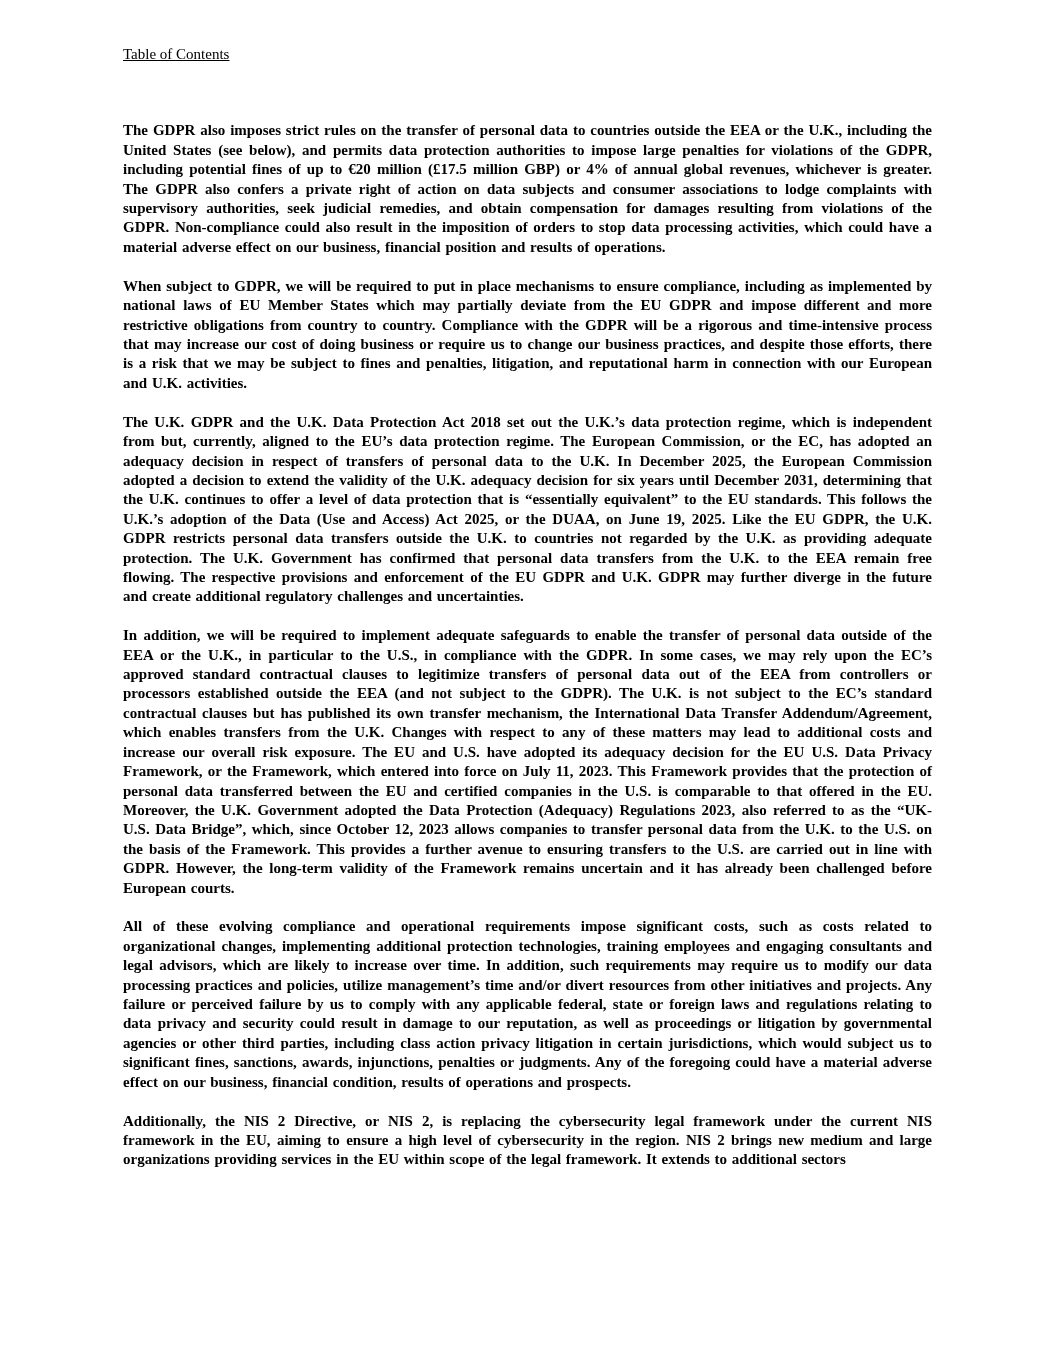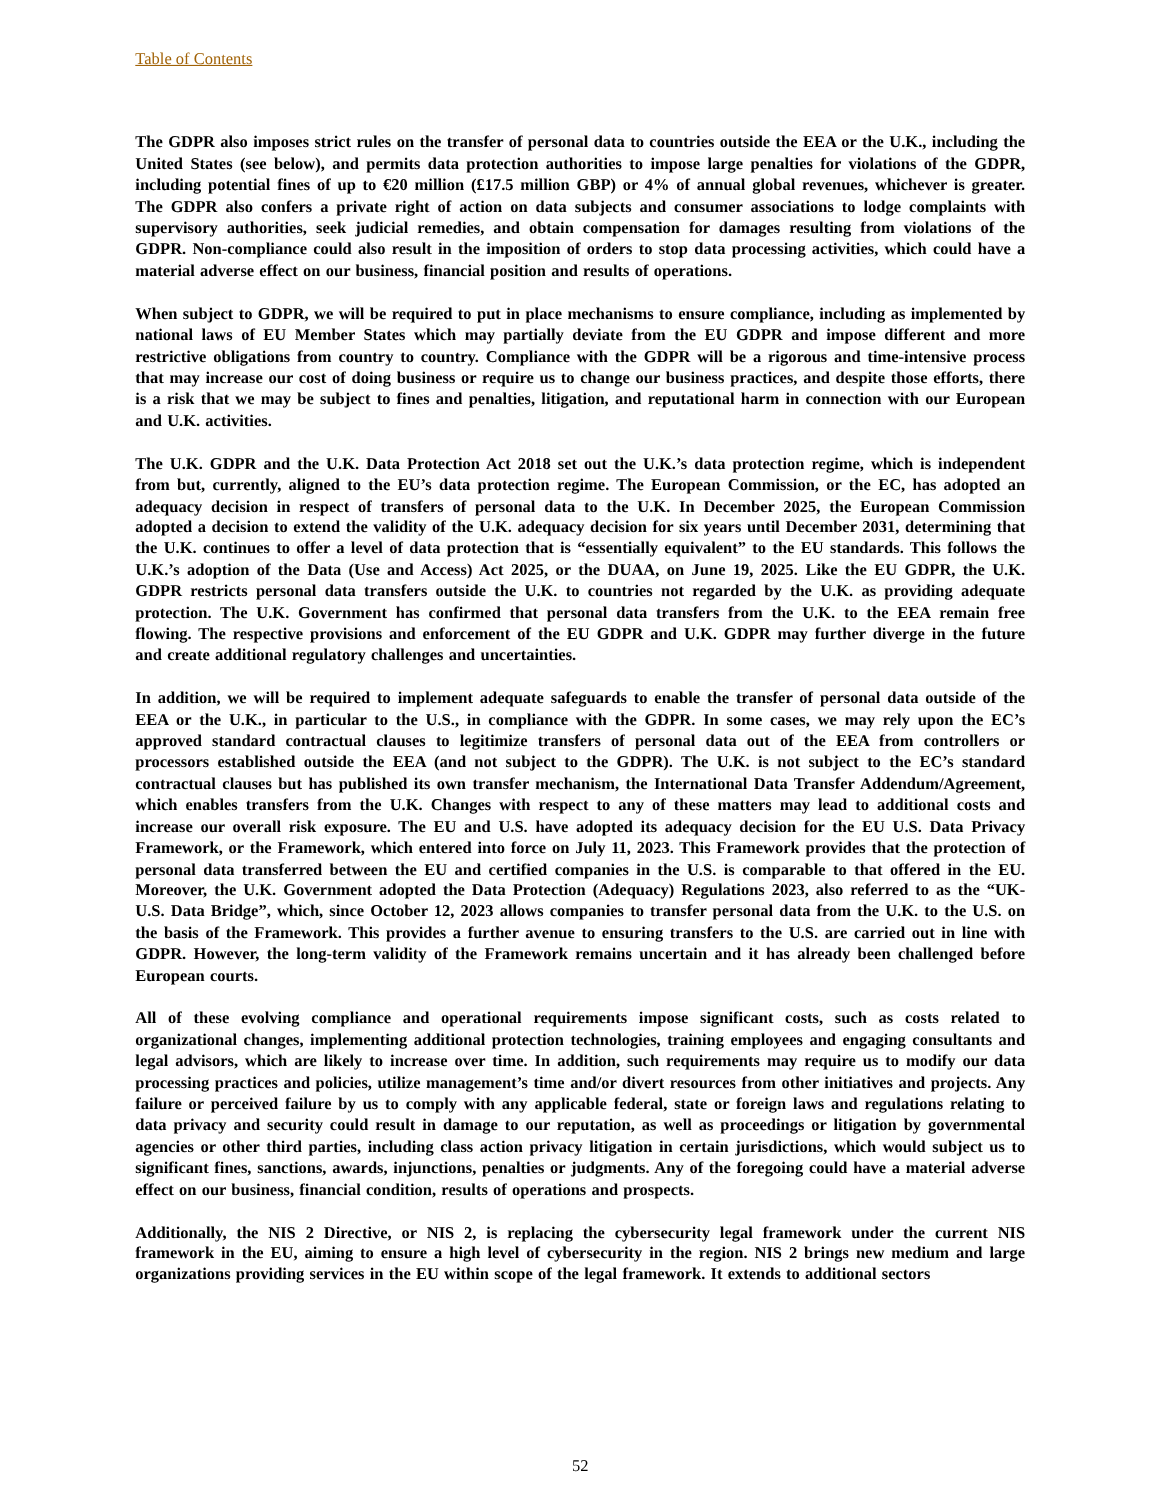--- a/index.html
+++ b/index.html
@@ -43,27 +43,26 @@
     text-align: center;
     font-size: 15px;
   }
 </style>
 </head>
 <body style="background: rgb(255, 255, 255); color: rgb(0, 0, 0);">
 
 <div class="page">
 
   <div class="toc-row">
-    <a class="toc-link" style="color: #a16207;">Table of Contents</a>
+    <a class="toc-link" style="color: #000000;">Table of Contents</a>
   </div>
 
   <div class="doc-body">
     <p>The GDPR also imposes strict rules on the transfer of personal data to countries outside the EEA or the U.K., including the United States (see below), and permits data protection authorities to impose large penalties for violations of the GDPR, including potential fines of up to €20 million (£17.5 million GBP) or 4% of annual global revenues, whichever is greater. The GDPR also confers a private right of action on data subjects and consumer associations to lodge complaints with supervisory authorities, seek judicial remedies, and obtain compensation for damages resulting from violations of the GDPR. Non-compliance could also result in the imposition of orders to stop data processing activities, which could have a material adverse effect on our business, financial position and results of operations.</p>
     <p>When subject to GDPR, we will be required to put in place mechanisms to ensure compliance, including as implemented by national laws of EU Member States which may partially deviate from the EU GDPR and impose different and more restrictive obligations from country to country. Compliance with the GDPR will be a rigorous and time-intensive process that may increase our cost of doing business or require us to change our business practices, and despite those efforts, there is a risk that we may be subject to fines and penalties, litigation, and reputational harm in connection with our European and U.K. activities.</p>
     <p>The U.K. GDPR and the U.K. Data Protection Act 2018 set out the U.K.’s data protection regime, which is independent from but, currently, aligned to the EU’s data protection regime. The European Commission, or the EC, has adopted an adequacy decision in respect of transfers of personal data to the U.K. In December 2025, the European Commission adopted a decision to extend the validity of the U.K. adequacy decision for six years until December 2031, determining that the U.K. continues to offer a level of data protection that is “essentially equivalent” to the EU standards. This follows the U.K.’s adoption of the Data (Use and Access) Act 2025, or the DUAA, on June 19, 2025. Like the EU GDPR, the U.K. GDPR restricts personal data transfers outside the U.K. to countries not regarded by the U.K. as providing adequate protection. The U.K. Government has confirmed that personal data transfers from the U.K. to the EEA remain free flowing. The respective provisions and enforcement of the EU GDPR and U.K. GDPR may further diverge in the future and create additional regulatory challenges and uncertainties.</p>
     <p>In addition, we will be required to implement adequate safeguards to enable the transfer of personal data outside of the EEA or the U.K., in particular to the U.S., in compliance with the GDPR. In some cases, we may rely upon the EC’s approved standard contractual clauses to legitimize transfers of personal data out of the EEA from controllers or processors established outside the EEA (and not subject to the GDPR). The U.K. is not subject to the EC’s standard contractual clauses but has published its own transfer mechanism, the International Data Transfer Addendum/Agreement, which enables transfers from the U.K. Changes with respect to any of these matters may lead to additional costs and increase our overall risk exposure. The EU and U.S. have adopted its adequacy decision for the EU U.S. Data Privacy Framework, or the Framework, which entered into force on July 11, 2023. This Framework provides that the protection of personal data transferred between the EU and certified companies in the U.S. is comparable to that offered in the EU. Moreover, the U.K. Government adopted the Data Protection (Adequacy) Regulations 2023, also referred to as the “UK-U.S. Data Bridge”, which, since October 12, 2023 allows companies to transfer personal data from the U.K. to the U.S. on the basis of the Framework. This provides a further avenue to ensuring transfers to the U.S. are carried out in line with GDPR. However, the long-term validity of the Framework remains uncertain and it has already been challenged before European courts.</p>
     <p>All of these evolving compliance and operational requirements impose significant costs, such as costs related to organizational changes, implementing additional protection technologies, training employees and engaging consultants and legal advisors, which are likely to increase over time. In addition, such requirements may require us to modify our data processing practices and policies, utilize management’s time and/or divert resources from other initiatives and projects. Any failure or perceived failure by us to comply with any applicable federal, state or foreign laws and regulations relating to data privacy and security could result in damage to our reputation, as well as proceedings or litigation by governmental agencies or other third parties, including class action privacy litigation in certain jurisdictions, which would subject us to significant fines, sanctions, awards, injunctions, penalties or judgments. Any of the foregoing could have a material adverse effect on our business, financial condition, results of operations and prospects.</p>
     <p>Additionally, the NIS 2 Directive, or NIS 2, is replacing the cybersecurity legal framework under the current NIS framework in the EU, aiming to ensure a high level of cybersecurity in the region. NIS 2 brings new medium and large organizations providing services in the EU within scope of the legal framework. It extends to additional sectors</p>
   </div>
 
-  <div class="page-number">52</div>
 
 </div>
 
 </body></html>

